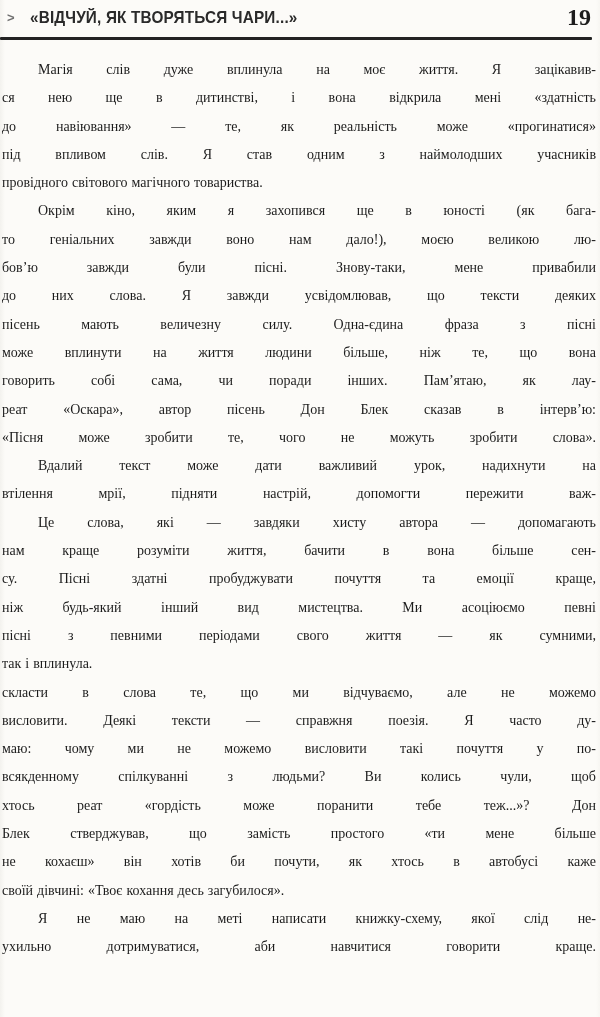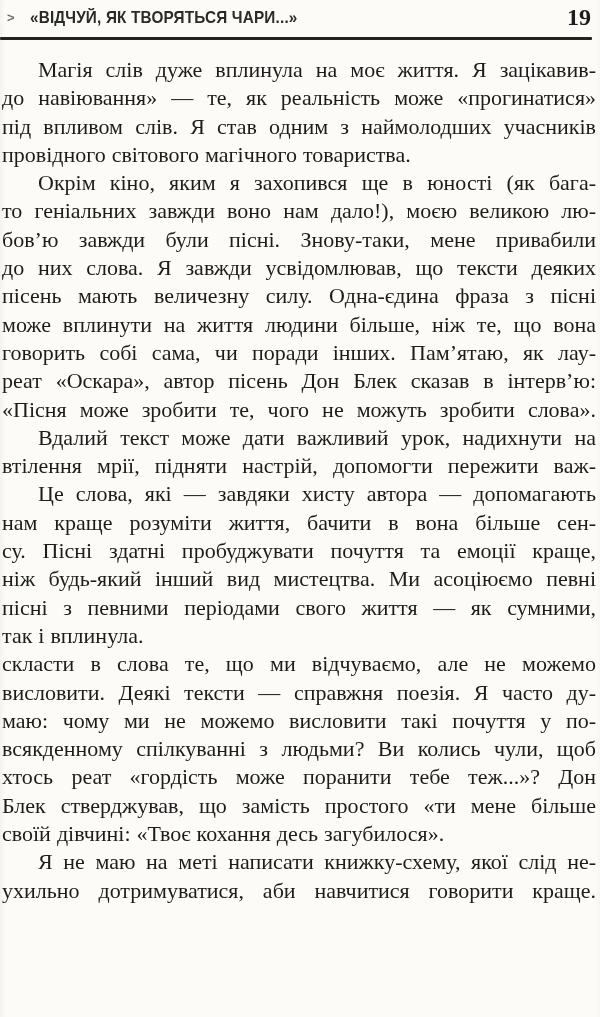--- a/index.html
+++ b/index.html
@@ -42,21 +42,21 @@
     position: absolute; right: 9px; top: 4px;
     font: bold 24px "Liberation Serif", serif;
     color: #1d1d1d;
   }
 
   
   .text-block {
     position: absolute; top: 56px; left: 2px; width: 594px;
   }
   .line {
-    font-size: 22px;
+    font-size: 14px;
     line-height: 28.3px;
     text-align: justify;
     text-align-last: justify;
     overflow: hidden;
     white-space: nowrap;
     word-spacing: 0.5px;
   }
   .line.ind { text-indent: 36px; }
   .line.end { text-align-last: left; }
 </style>
@@ -68,20 +68,21 @@
   <header class="running-head">
     <span class="head-chevron">&gt;</span>
     <span class="head-title">«ВІДЧУЙ, ЯК ТВОРЯТЬСЯ ЧАРИ...»</span>
     <span class="head-pagenum">19</span>
     <div class="head-rule"></div>
   </header>
 
   <main class="text-block">
 
     <div class="line ind">Магія слів дуже вплинула на моє життя. Я зацікавив-</div>
+    <div class="line">ся нею ще в дитинстві, і вона відкрила мені «здатність</div>
     <div class="line">до навіювання» — те, як реальність може «прогинатися»</div>
     <div class="line">під впливом слів. Я став одним з наймолодших учасників</div>
     <div class="line end">провідного світового магічного товариства.</div>
 
     <div class="line ind">Окрім кіно, яким я захопився ще в юності (як бага-</div>
     <div class="line">то геніальних завжди воно нам дало!), моєю великою лю-</div>
     <div class="line">бов’ю завжди були пісні. Знову-таки, мене привабили</div>
     <div class="line">до них слова. Я завжди усвідомлював, що тексти деяких</div>
     <div class="line">пісень мають величезну силу. Одна-єдина фраза з пісні</div>
     <div class="line">може вплинути на життя людини більше, ніж те, що вона</div>
@@ -98,19 +99,20 @@
     <div class="line">ніж будь-який інший вид мистецтва. Ми асоціюємо певні</div>
     <div class="line">пісні з певними періодами свого життя — як сумними,</div>
     <div class="line end">так і вплинула.</div>
 
     <div class="line">скласти в слова те, що ми відчуваємо, але не можемо</div>
     <div class="line">висловити. Деякі тексти — справжня поезія. Я часто ду-</div>
     <div class="line">маю: чому ми не можемо висловити такі почуття у по-</div>
     <div class="line">всякденному спілкуванні з людьми? Ви колись чули, щоб</div>
     <div class="line">хтось реат «гордість може поранити тебе теж...»? Дон</div>
     <div class="line">Блек стверджував, що замість простого «ти мене більше</div>
+    <div class="line">не кохаєш» він хотів би почути, як хтось в автобусі каже</div>
     <div class="line end">своїй дівчині: «Твоє кохання десь загубилося».</div>
 
     <div class="line ind">Я не маю на меті написати книжку-схему, якої слід не-</div>
     <div class="line">ухильно дотримуватися, аби навчитися говорити краще.</div>
   </main>
 
 </div>
 
 </body></html>

